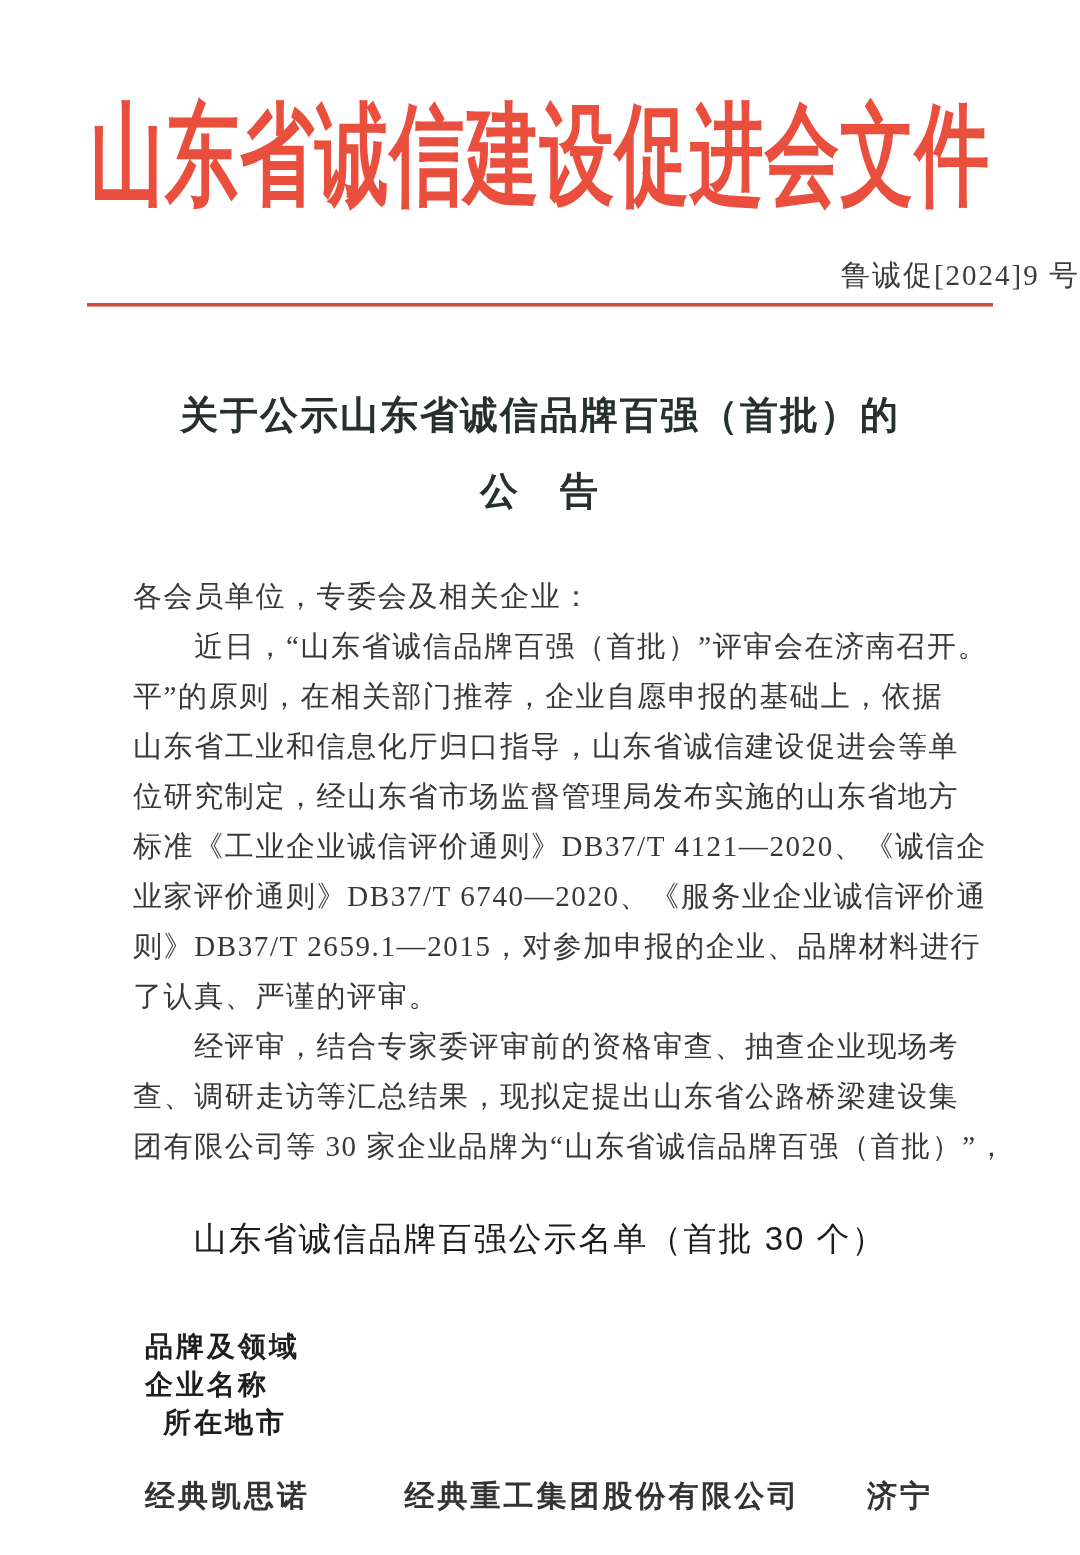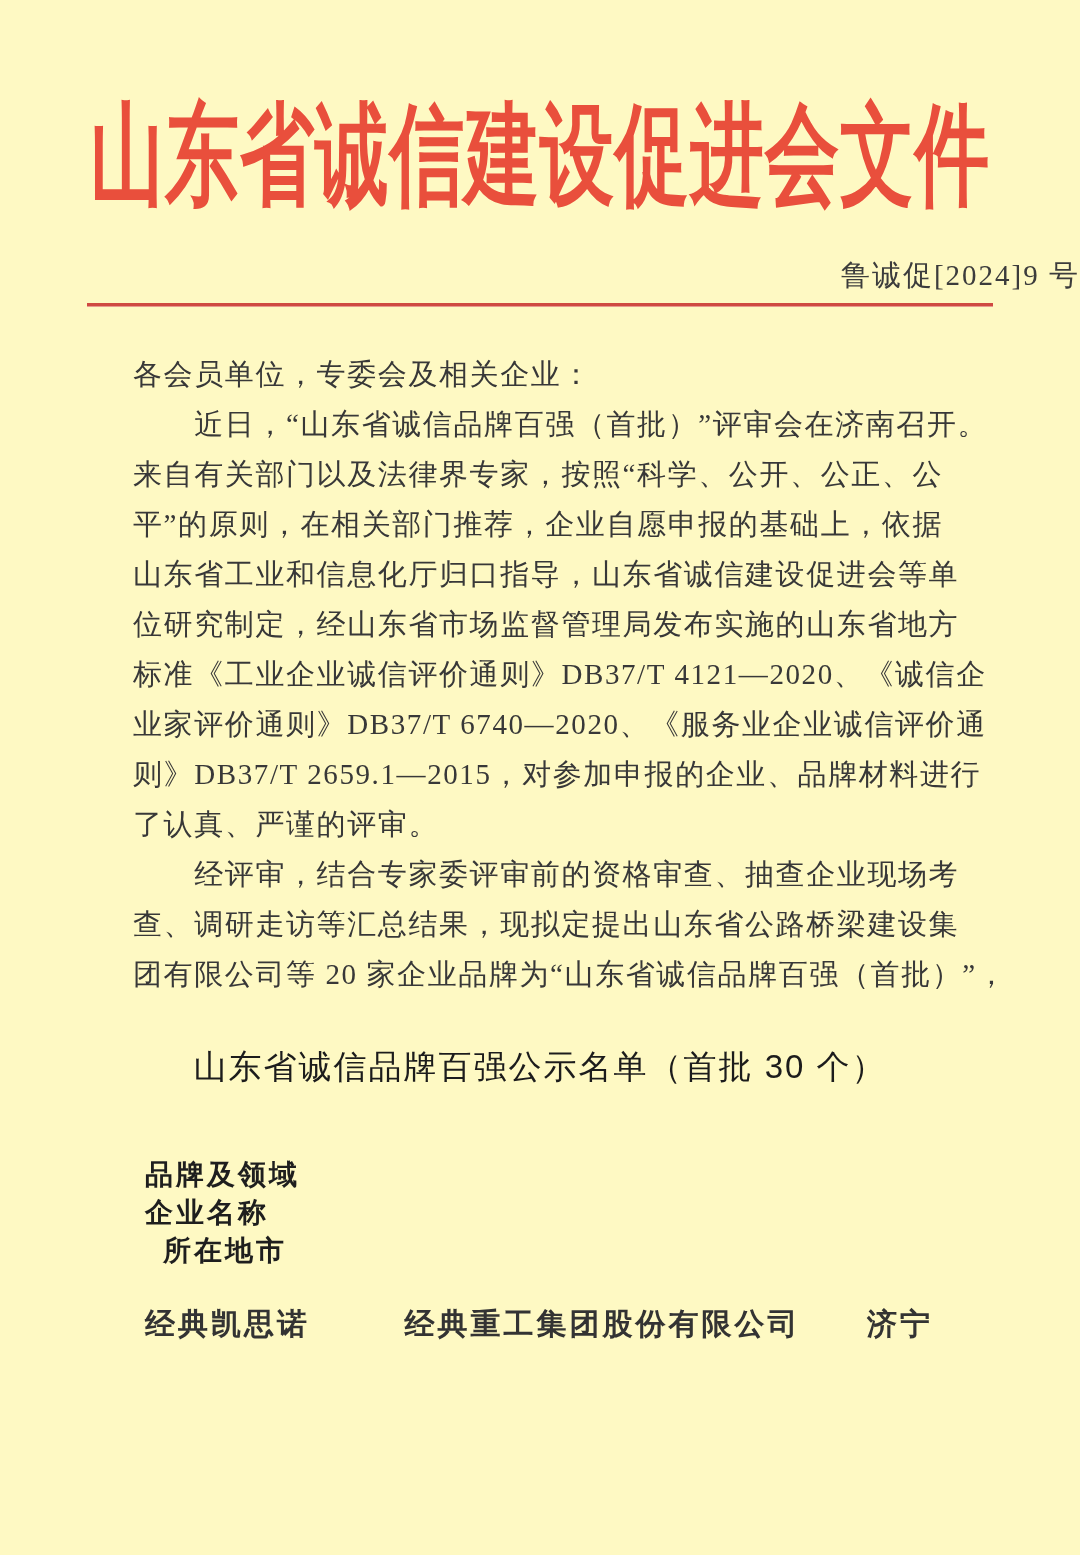--- a/index.html
+++ b/index.html
@@ -2,21 +2,21 @@
 <html style="--accent-red: #e94f3c; --rule-red: #cf4a41; --text: #3a3a3a;"><head>
 <meta charset="utf-8">
 <style>
   * { box-sizing: border-box; }
   html, body { margin: 0; padding: 0; background: #e9e9e9; }
   .page {
     position: relative;
     width: 1080px;
     height: 1555px;
     margin: 0 auto;
-    background: #fef9c3;
+    background: #ffffff;
     overflow: hidden;
     font-family: "Liberation Serif", serif;
     color: var(--text, #3a3a3a);
   }
   
   .red-title {
     margin-top: 80px;
     height: 150px;
     line-height: 150px;
     text-align: center;
@@ -104,48 +104,51 @@
 <body>
 
 <div class="page">
 
   <div>
     <div class="red-title">山东省诚信建设促进会文件</div>
     <div class="doc-number">鲁诚促[2024]9 号</div>
     <div class="red-rule"></div>
   </div>
 
+  <div class="doc-title">
+    <div>关于公示山东省诚信品牌百强（首批）的</div>
+    <div>公　告</div>
+  </div>
 
   <div class="body-text">
 
       <p class="body-line">各会员单位，专委会及相关企业：</p>
 
       <p class="body-line">　　近日，“山东省诚信品牌百强（首批）”评审会在济南召开。</p>
 
-      <p class="body-line">来自有关部门以及法律界专家，按照“科学、公开、公正、公</p>
 
       <p class="body-line">平”的原则，在相关部门推荐，企业自愿申报的基础上，依据</p>
 
       <p class="body-line">山东省工业和信息化厅归口指导，山东省诚信建设促进会等单</p>
 
       <p class="body-line">位研究制定，经山东省市场监督管理局发布实施的山东省地方</p>
 
       <p class="body-line">标准《工业企业诚信评价通则》DB37/T 4121—2020、《诚信企</p>
 
       <p class="body-line">业家评价通则》DB37/T 6740—2020、《服务业企业诚信评价通</p>
 
       <p class="body-line">则》DB37/T 2659.1—2015，对参加申报的企业、品牌材料进行</p>
 
       <p class="body-line">了认真、严谨的评审。</p>
 
       <p class="body-line">　　经评审，结合专家委评审前的资格审查、抽查企业现场考</p>
 
       <p class="body-line">查、调研走访等汇总结果，现拟定提出山东省公路桥梁建设集</p>
 
-      <p class="body-line">团有限公司等 20 家企业品牌为“山东省诚信品牌百强（首批）”，</p>
+      <p class="body-line">团有限公司等 30 家企业品牌为“山东省诚信品牌百强（首批）”，</p>
     </div>
 
   <div class="list-title">山东省诚信品牌百强公示名单（首批 30 个）</div>
 
   <div class="brand-table">
     <div class="t-head">
       <div class="c1">品牌及领域</div>
       <div class="c2">企业名称</div>
       <div class="c3">所在地市</div>
     </div>

